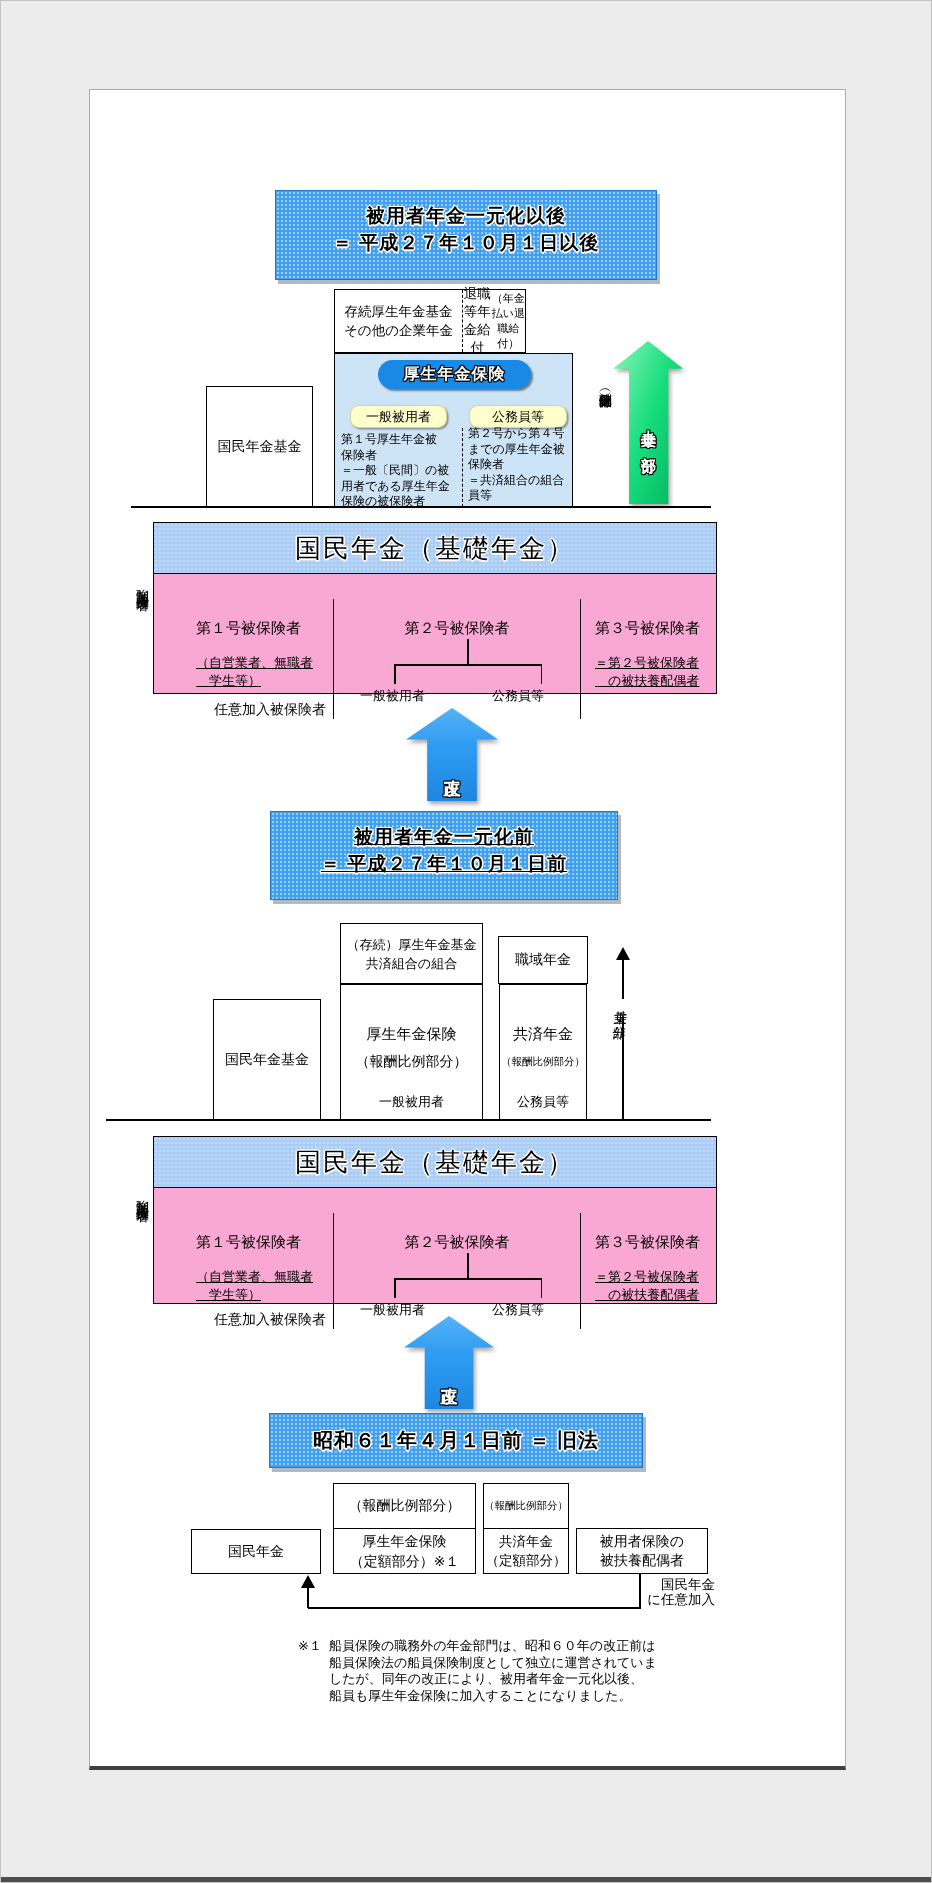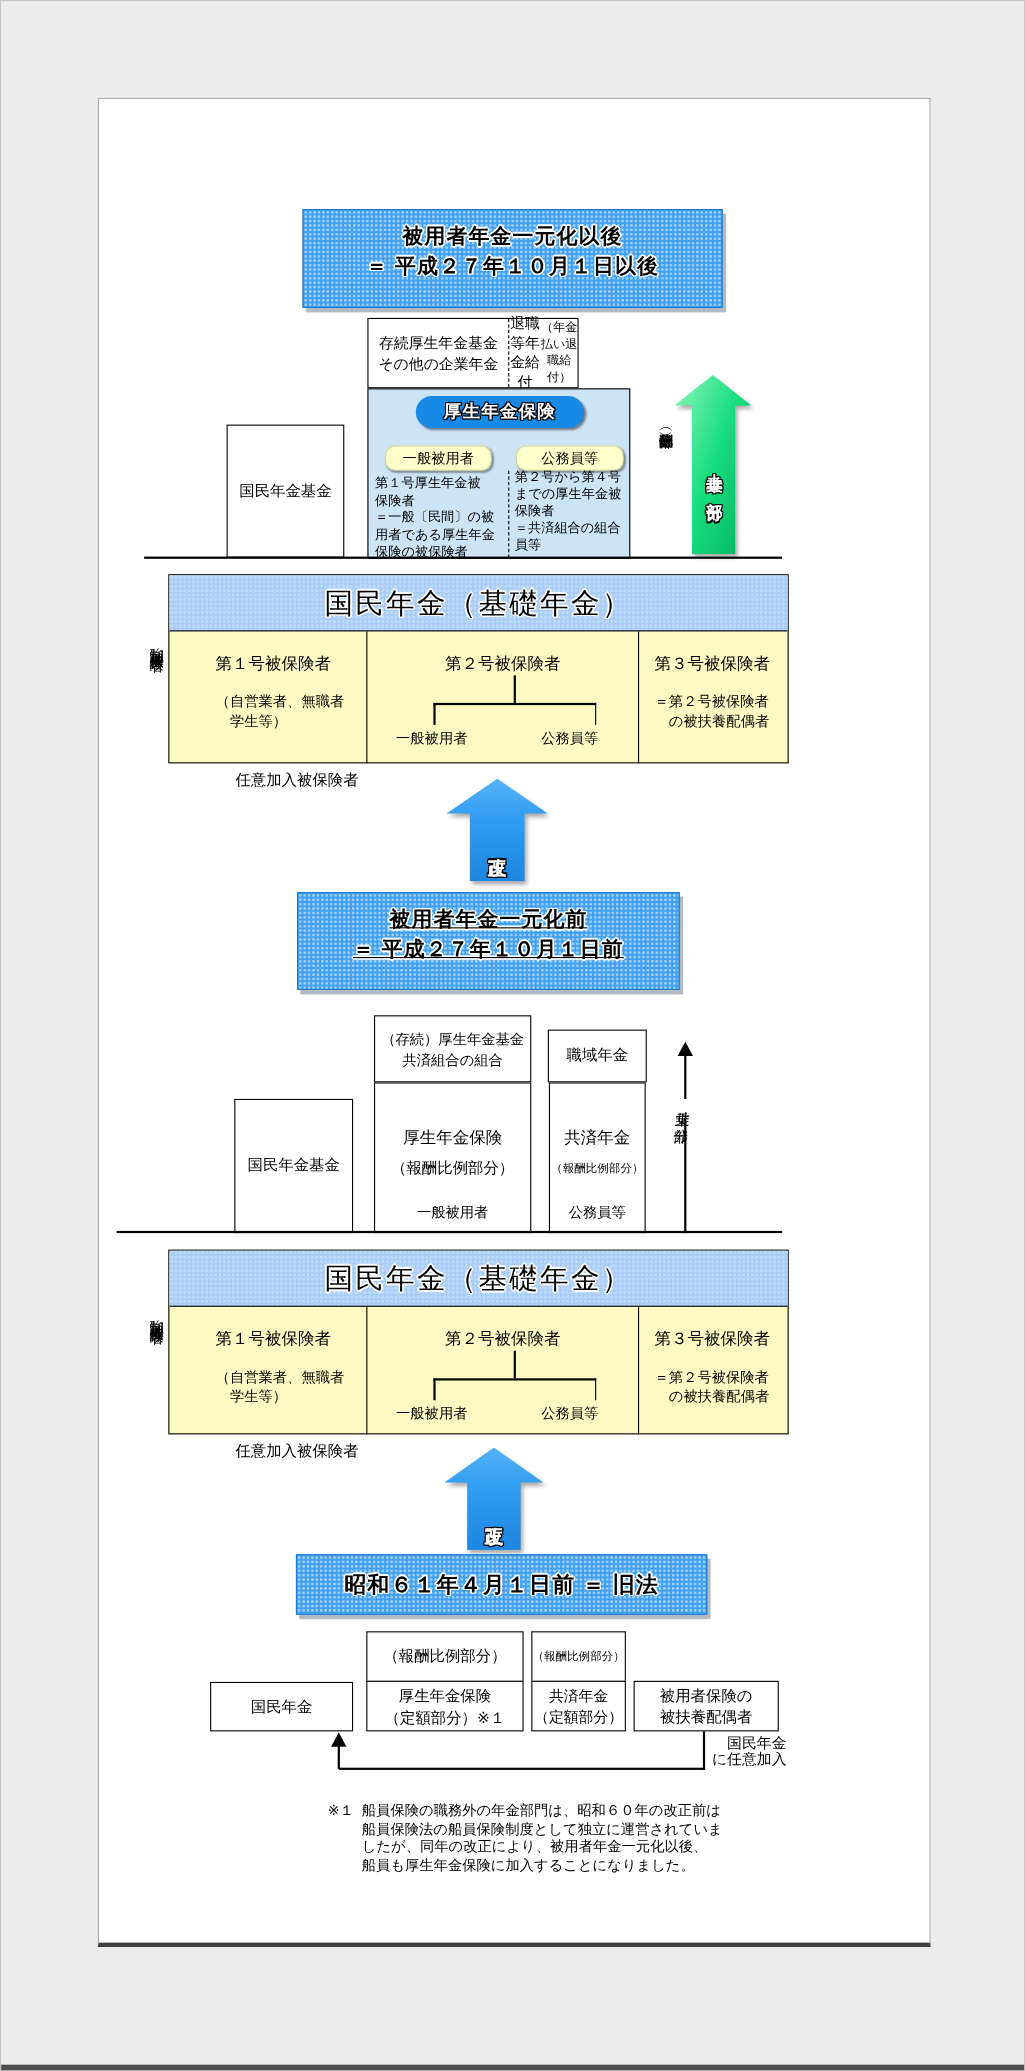--- a/index.html
+++ b/index.html
@@ -16,31 +16,31 @@
   .vtext{position:absolute;writing-mode:vertical-rl;font-size:13px;line-height:15px;}
   .ow{text-shadow:-1.5px 0 0 #fff,1.5px 0 0 #fff,0 -1.5px 0 #fff,0 1.5px 0 #fff,-1px -1px 0 #fff,1px -1px 0 #fff,-1px 1px 0 #fff,1px 1px 0 #fff;}
   .ob{text-shadow:-1px 0 0 #000,1px 0 0 #000,0 -1px 0 #000,0 1px 0 #000,-1px -1px 0 #000,1px -1px 0 #000,-1px 1px 0 #000,1px 1px 0 #000;}
 
   .banner{position:absolute;background-color:var(--banner-blue,#3f9ff0);
     background-image:radial-gradient(rgba(255,255,255,.5) 1px, rgba(255,255,255,0) 1.5px);
     background-size:4px 4px;border:1px solid #1d7ad2;box-shadow:3px 4px 0 rgba(100,115,135,.5);
     font-weight:bold;text-align:center;color:#000;}
   .banner .bl1{display:block;font-size:19px;line-height:27px;letter-spacing:1px;}
 
-  .kiso{background:#fef9c3;}
+  .kiso{background:#f9a8d4;}
   .kiso-header{height:50px;background-color:var(--header-light-blue,#a9cdf6);
     background-image:radial-gradient(rgba(255,255,255,.3) 1px, rgba(255,255,255,0) 1.5px);background-size:4px 4px;
     border-bottom:1.5px solid #000;display:flex;align-items:center;justify-content:center;}
   .kiso-title{font-size:26px;letter-spacing:2px;}
-  .kiso-body{display:flex;height:calc(100% - 50px);}
+  .kiso-body{display:flex;height:calc(100% - 50px);margin-top:25px;}
   .kcol{position:relative;box-sizing:border-box;}
   .k1{width:180px;border-right:1.5px solid #000;padding:20px 0 0 42px;font-size:15px;}
   .k2{width:246px;}
   .k3{flex:1;border-left:1.5px solid #000;padding:20px 0 0 14px;font-size:15px;}
-  .kn{margin-top:16px;font-size:13px;line-height:18px;}
+  .kn{margin-top:16px;font-size:13px;line-height:18px;text-decoration:underline;}
   .kt2{text-align:center;margin-top:20px;font-size:15px;}
   .bstem{left:133px;top:40px;width:1.5px;height:25px;}
   .bhbar{left:60px;top:65px;width:148px;height:1.5px;}
   .bdl{left:60px;top:65px;width:1.5px;height:20px;}
   .bdr{left:206.5px;top:65px;width:1.5px;height:20px;}
   .blbl{position:absolute;top:88px;font-size:13px;}
 
   .arrow-wrap{position:absolute;filter:drop-shadow(2px 3px 2px rgba(0,0,0,.35));}
   .garrow{width:100%;height:100%;position:relative;
     background:linear-gradient(110deg,#8cf7bc 0%,var(--arrow-green,#17dd7d) 50%,#00b35c 100%);

